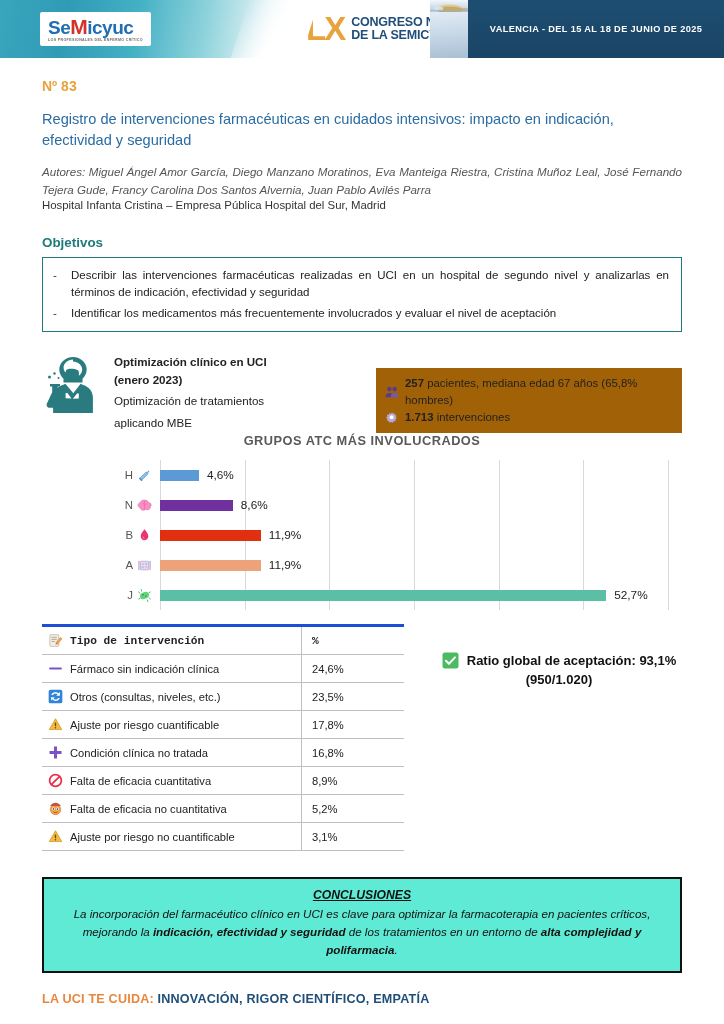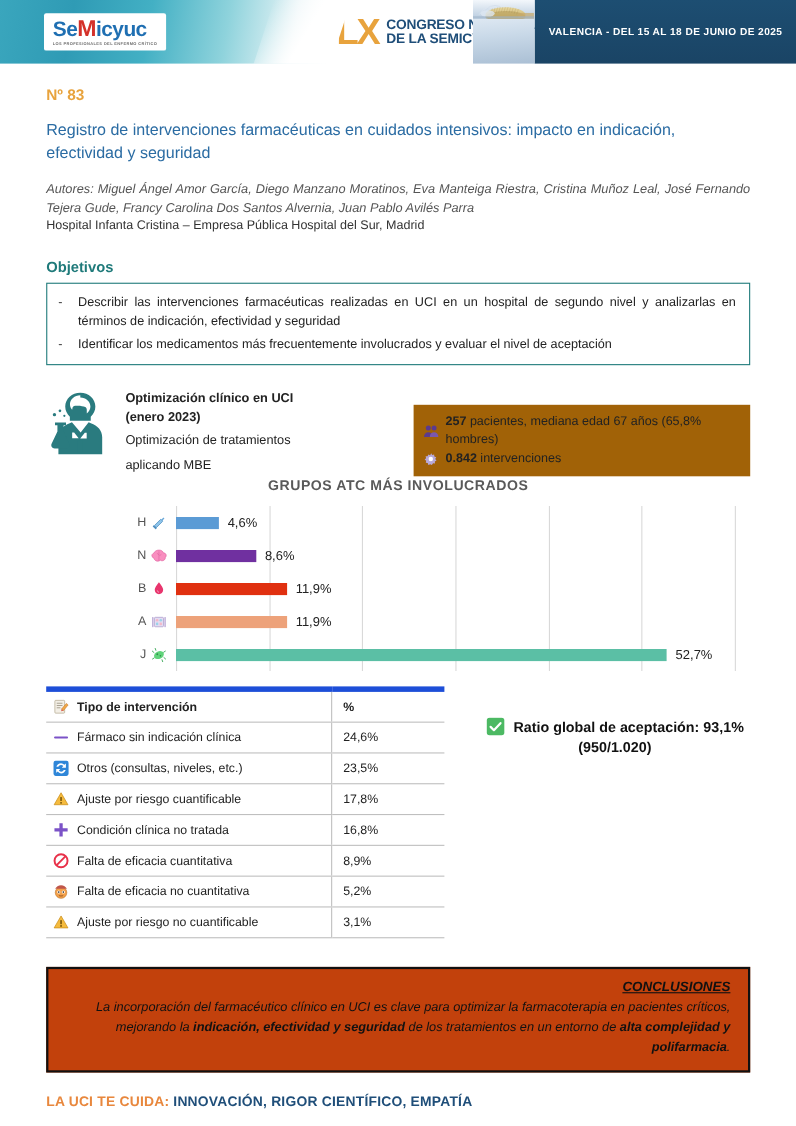--- a/index.html
+++ b/index.html
@@ -61,21 +61,21 @@
     font-size:12.5px;font-weight:bold;color:#1f4e79;
     line-height:1.08;letter-spacing:-0.2px;white-space:nowrap;
   }
 
   .banner-img{
     position:relative;flex:1;height:58px;overflow:hidden;
     background:linear-gradient(175deg,#eef4fa 0%,#dfe9f3 25%,#c9d9e8 55%,#aabfd4 100%);
   }
   .city{position:absolute;inset:0;}
   .banner-date{
-    width:238px;height:58px;
+    width:256px;height:58px;
     background:linear-gradient(180deg,#1d4e72 0%,#1a4465 100%);
     color:#ffffff;font-size:9.2px;font-weight:bold;
     letter-spacing:0.4px;
     display:flex;align-items:center;justify-content:center;
     white-space:nowrap;
   }
 
   
   .sheet{padding:0 42px;box-sizing:border-box;}
 
@@ -167,21 +167,21 @@
     margin-left:8px;white-space:nowrap;
   }
 
   
   .lower{display:flex;margin-top:14px;align-items:flex-start;}
   .tbl{width:362px;flex:none;border-collapse:collapse;}
   .tbl td{
     border-bottom:1px solid #bfbfbf;
     padding:6px 4px 6px 6px;vertical-align:middle;
   }
-  .tbl tr:first-child td{border-top:5px solid #1d4ed8;}
+  .tbl tr:first-child td{border-top:3px solid #1d4ed8;font-family:Liberation Mono, monospace;}
   .tbl .cell-name{
     font-size:11.2px;color:#222;
   }
   .tbl .cell-pct{
     width:88px;font-size:11.2px;color:#222;
     border-left:1px solid #bfbfbf;padding-left:10px;
   }
   .tbl .hdr .cell-name,.tbl .hdr .cell-pct{font-weight:bold;}
   .ic-wrap{display:flex;align-items:center;gap:7px;}
   .ti{width:15px;height:15px;flex:none;}
@@ -195,24 +195,24 @@
     font-size:13px;font-weight:bold;color:#111;
   }
   .ratio-l2{
     font-size:13px;font-weight:bold;color:#111;margin-top:3px;
   }
   .check{width:17px;height:17px;flex:none;}
 
   
   .concl{
     margin-top:26px;
-    background:#c2410c;
+    background:#5eead4;
     border:2.2px solid #111;
     padding:9px 16px 12px 16px;
-    box-sizing:border-box;text-align:right;
+    box-sizing:border-box;text-align:center;
   }
   .concl-h{
     font-size:12.2px;font-weight:bold;font-style:italic;
     text-decoration:underline;color:#111;
   }
   .concl-b{
     margin-top:3px;font-size:11.6px;font-style:italic;
     line-height:1.55;color:#111;
   }
   .concl-b b{font-weight:bold;}
@@ -337,21 +337,21 @@
           <path d="M0.5 14c0-3 2-4.8 4.5-4.8S9.5 11 9.5 14z" fill="#5b3a8e"></path>
           <path d="M6.5 14c0-3 2-4.8 4.5-4.8S15.5 11 15.5 14z" fill="#7a58ad"></path>
         </svg>
         <span class="stat-txt"><b>257</b><span> pacientes, mediana edad 67 años (65,8% hombres)</span></span>
       </div>
       <div class="stat-row">
         <svg class="stat-ico" viewBox="0 0 16 16">
           <path d="M8 1.2l1 1.8 2-.5.3 2 1.9.8-1 1.8 1.3 1.6-1.7 1.1.1 2-2-.2-1.2 1.7L7 12.6l-2 .7-.6-1.9-2-.4.4-2-1.6-1.2 1.5-1.4-.5-2 2-.2.9-1.8 1.8 1z" fill="#b8a9d9"></path>
           <circle cx="7.6" cy="7.2" r="2.3" fill="#ffffff"></circle>
         </svg>
-        <span class="stat-txt"><b>0.842</b><span> intervenciones</span></span>
+        <span class="stat-txt"><b>1.713</b><span> intervenciones</span></span>
       </div>
     </div>
   </div>
 
   <div class="chart-title">GRUPOS ATC MÁS INVOLUCRADOS</div>
   <div class="chart-wrap">
     <div class="plot" id="plot">
         <div class="grid-line" style="left: 0%;"></div>
         <div class="grid-line" style="left: 16.6667%;"></div>
         <div class="grid-line" style="left: 33.3333%;"></div>

